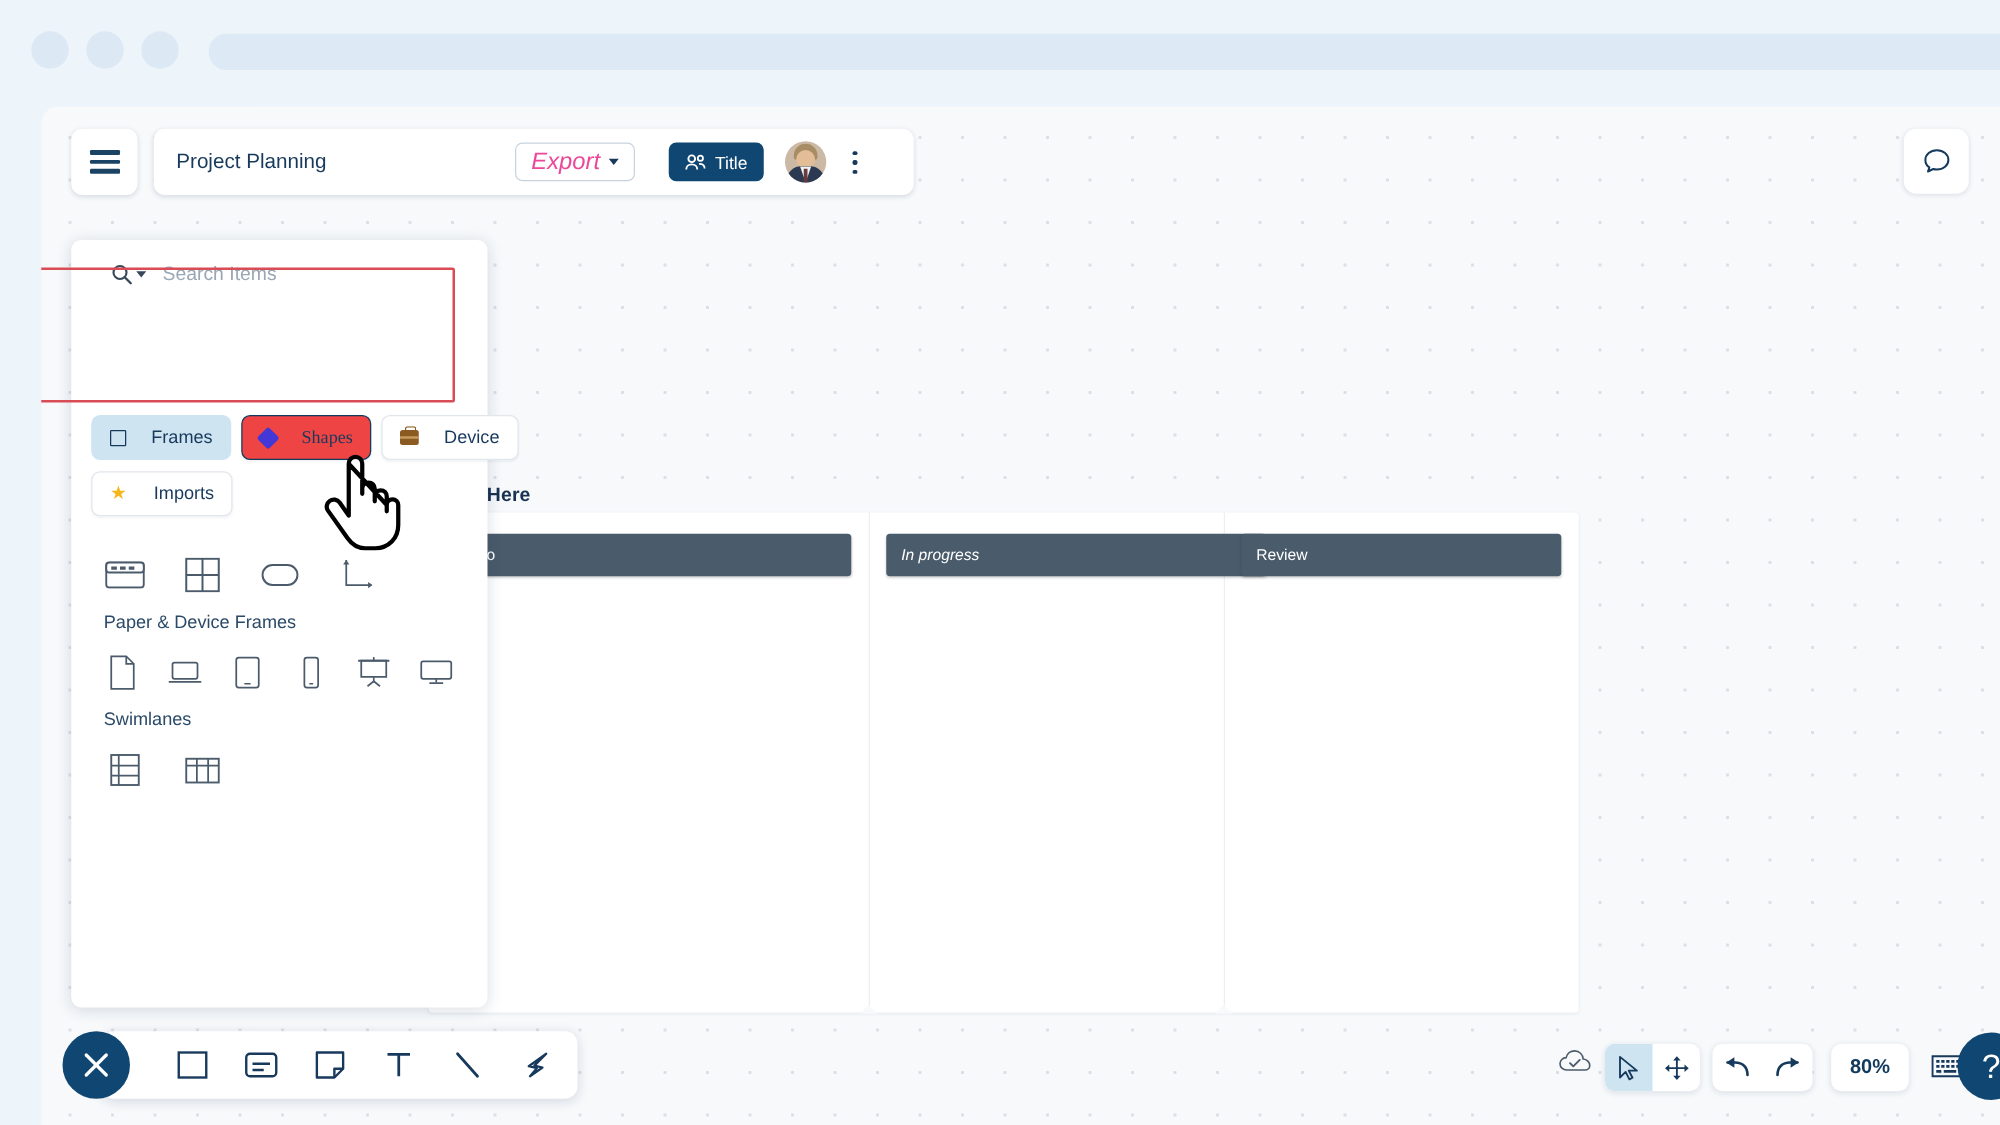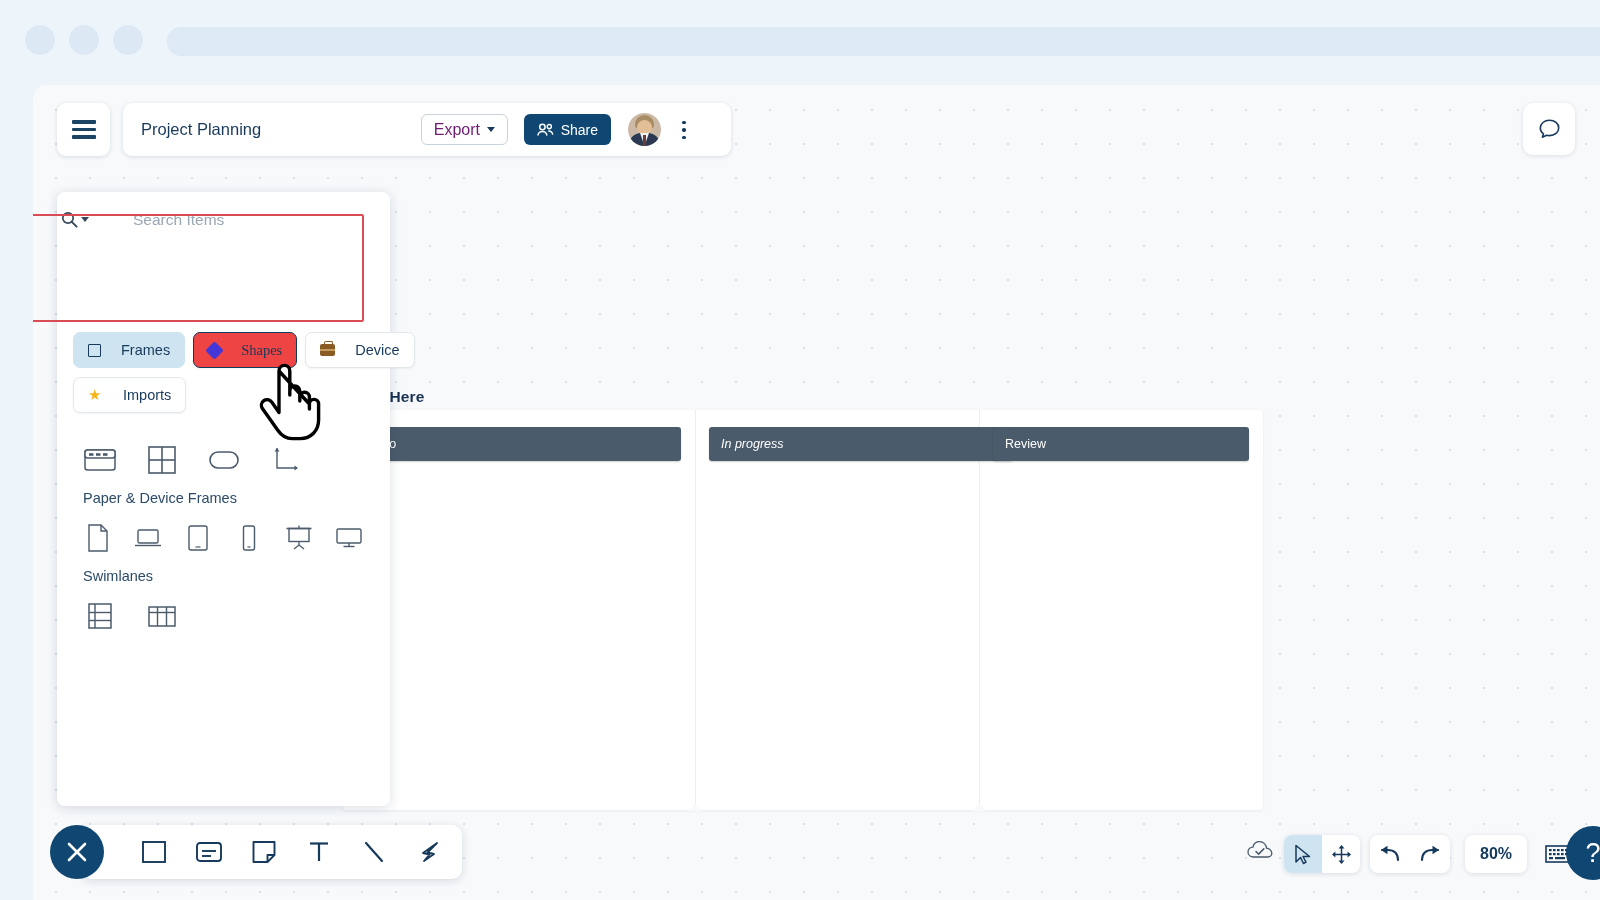--- a/index.html
+++ b/index.html
@@ -75,21 +75,21 @@
     display:flex; align-items:center;
   }
   #doc-title {
     margin-left:18px; font-size:16.5px; color:#17395c; font-weight:400; white-space:nowrap;
   }
   #export-button {
     position:absolute; right:223px; top:11px; height:31px; padding:0 12px;
     border:1px solid #c8d3de; border-radius:6px; background:#fff;
     display:flex; align-items:center; gap:7px; cursor:pointer;
   }
-  #export-button .lbl { font-size:16px; color:#701a75; }
+  #export-button .lbl { font-size:19px; color:#ec4899;font-style:italic; }
   .caret-down { width:0;height:0;border-left:4.5px solid transparent;border-right:4.5px solid transparent;border-top:5.5px solid #17395c; }
   #share-button {
     position:absolute; right:120px; top:11px; height:31px; padding:0 13px;
     background:#0f4772; border-radius:6px;
     display:flex; align-items:center; gap:7px; cursor:pointer;
   }
   #share-button .lbl { font-size:14px; color:#fff; }
   #avatar {
     position:absolute; right:70px; top:10px; width:33px; height:33px; border-radius:50%;
     overflow:hidden; background:#cbb9a6; cursor:pointer;
@@ -114,21 +114,21 @@
   }
 
   
   #shapes-panel {
     position:absolute; left:24px; top:107px; width:333px; height:614px;
     background:#fff; border-radius:8px;
     box-shadow:0 2px 12px rgba(25,50,80,.16);
   }
   #search-row {
     position:absolute; left:0; top:0; width:100%; height:55px;
-    display:flex; align-items:center; padding:0 4px;gap:31px;
+    display:flex; align-items:center; padding:0 32px;
   }
   #search-icon-wrap { display:flex; align-items:center; gap:3px; cursor:pointer; }
   #search-input {
     margin-left:13px; border:none; outline:none; background:transparent;
     font-family:"Liberation Sans", sans-serif; font-size:15.5px; color:#4b5b6b; width:230px;
   }
   #search-input::placeholder { color:#9aa7b4; }
 
   #tabs-highlight {
     position:absolute; left:-14px; top:129px; width:345px; height:108px;
@@ -266,21 +266,21 @@
       <span class="caret-down"></span>
     </div>
 
     <div id="share-button">
       <svg width="17" height="14" viewBox="0 0 17 14">
         <circle cx="5.4" cy="4" r="2.7" fill="none" stroke="#fff" stroke-width="1.5"></circle>
         <path d="M1 12.6c0-2.5 2-4.1 4.4-4.1s4.4 1.6 4.4 4.1" fill="none" stroke="#fff" stroke-width="1.5"></path>
         <circle cx="12.3" cy="3.6" r="2.1" fill="none" stroke="#fff" stroke-width="1.4"></circle>
         <path d="M11.2 8.1c2.3-.3 4.5 1.1 4.5 3.6" fill="none" stroke="#fff" stroke-width="1.4"></path>
       </svg>
-      <span class="lbl">Share</span>
+      <span class="lbl">Title</span>
     </div>
 
     <div id="avatar">
       <div class="av-hair"></div>
         <div class="av-face"></div>
       <div class="av-body"></div>
         <div class="av-shirt"></div>
         <div class="av-tie"></div>
     </div>
 

